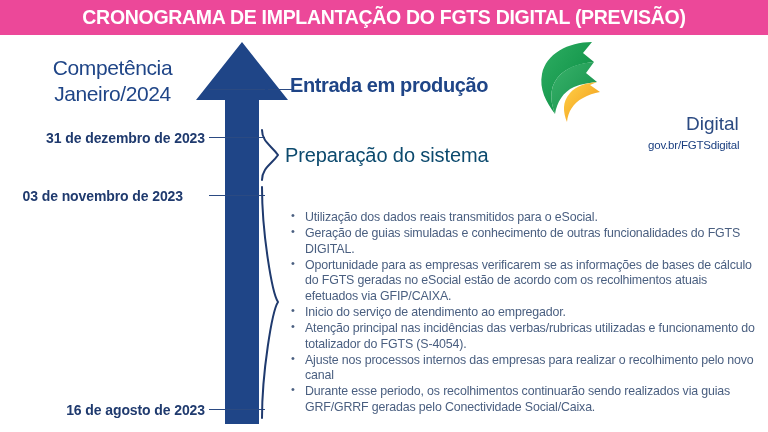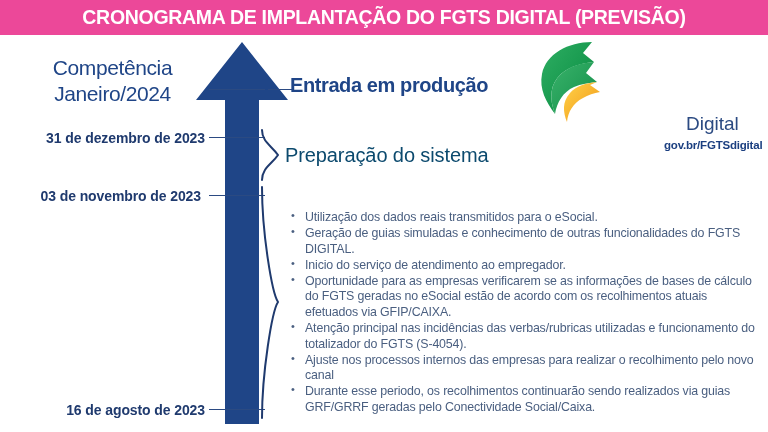--- a/index.html
+++ b/index.html
@@ -44,21 +44,21 @@
   .date-label{
     position:absolute;
     text-align:right;
     color:#1f3a6e;
     font-size:14px;
     font-weight:bold;
     letter-spacing:-0.1px;
     white-space:nowrap;
   }
   #date-dez{left:0px;top:130px;width:205px;}
-  #date-nov{left:0px;top:188px;width:183px;padding-left:18px;}
+  #date-nov{left:0px;top:188px;width:183px;}
   #date-ago{left:0px;top:402px;width:205px;}
 
   .leader{
     position:absolute;
     height:0;border-top:1.6px solid #2b4a82;
   }
   #leader-comp{left:209px;top:89px;width:56px;}
   #leader-dez{left:209px;top:137px;width:56px;}
   #leader-nov{left:209px;top:195px;width:56px;}
   #leader-ago{left:209px;top:409px;width:56px;}
@@ -112,22 +112,22 @@
     position:absolute;left:74px;top:17px;
     color:#1b3f80;font-weight:bold;font-size:47px;
     letter-spacing:0.5px;line-height:1;
   }
   .logo-sub{
     position:absolute;left:150px;top:74px;
     color:#2b4a82;font-size:19px;font-weight:normal;line-height:1;
     letter-spacing:0px;
   }
   .logo-url{
-    position:absolute;left:128px;top:100px;
-    color:#1b3f80;font-size:11.5px;font-weight:bold;line-height:1;
+    position:absolute;left:112px;top:100px;
+    color:#1b3f80;font-size:11.5px;font-weight:normal;line-height:1;
     letter-spacing:-0.2px;
   }
 </style>
 </head>
 <body>
 
 <div id="root">
 
   <div class="header">
     <div class="header-title">CRONOGRAMA DE IMPLANTAÇÃO DO FGTS DIGITAL (PREVISÃO)</div>
@@ -165,22 +165,22 @@
       <path d="M6 2 C6 48, 16 108, 22 117 C16 126, 6 188, 6 233" fill="none" stroke="#1f3a6e" stroke-width="2" stroke-linecap="round"></path>
     </svg>
   </div>
 
   <div class="h-prod">Entrada em produção</div>
   <div class="h-prep">Preparação do sistema</div>
 
   <ul class="bullets">
     <li>Utilização dos dados reais transmitidos para o eSocial.</li>
     <li>Geração de guias simuladas e conhecimento de outras funcionalidades do FGTS DIGITAL.</li>
+    <li>Oportunidade para as empresas verificarem se as informações de bases de cálculo do FGTS geradas no eSocial estão de acordo com os recolhimentos atuais efetuados via GFIP/CAIXA.</li>
     <li>Inicio do serviço de atendimento ao empregador.</li>
-    <li>Oportunidade para as empresas verificarem se as informações de bases de cálculo do FGTS geradas no eSocial estão de acordo com os recolhimentos atuais efetuados via GFIP/CAIXA.</li>
     <li>Atenção principal nas incidências das verbas/rubricas utilizadas e funcionamento do totalizador do FGTS (S-4054).</li>
     <li>Ajuste nos processos internos das empresas para realizar o recolhimento pelo novo canal</li>
     <li>Durante esse periodo, os recolhimentos continuarão sendo realizados via guias GRF/GRRF geradas pelo Conectividade Social/Caixa.</li>
   </ul>
 
   <div class="logo">
     <div class="logo-mark">
       <svg width="72" height="84" viewBox="0 0 72 84">
         <defs>
           <linearGradient id="gGreen" x1="0" y1="0" x2="1" y2="1">

